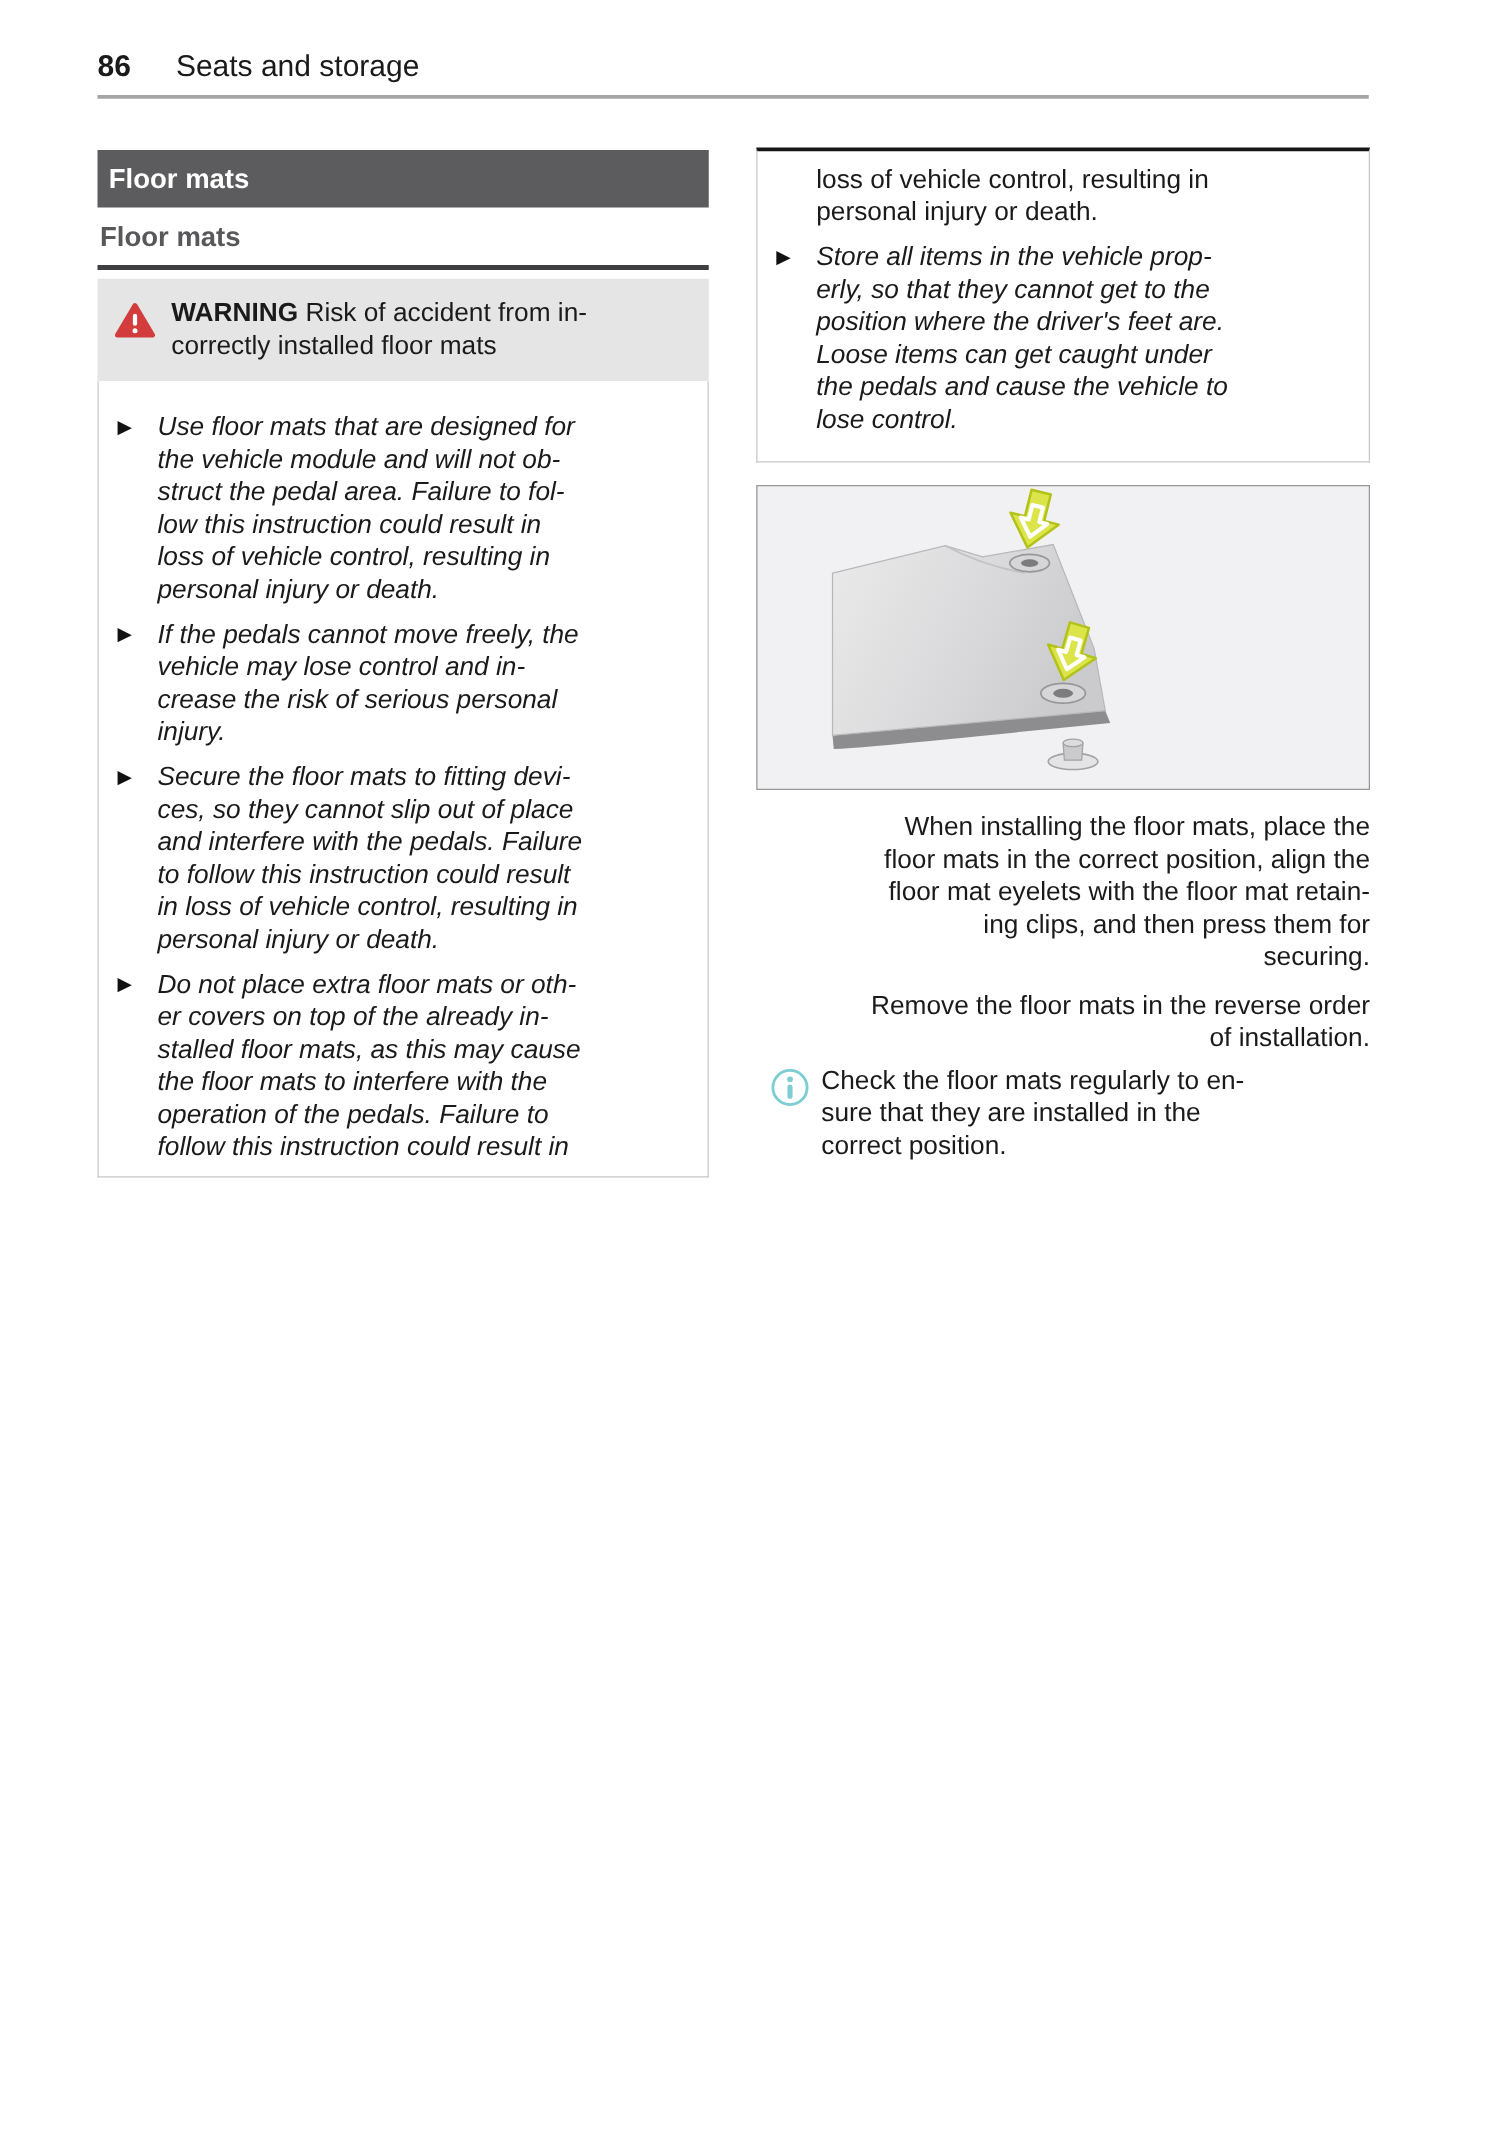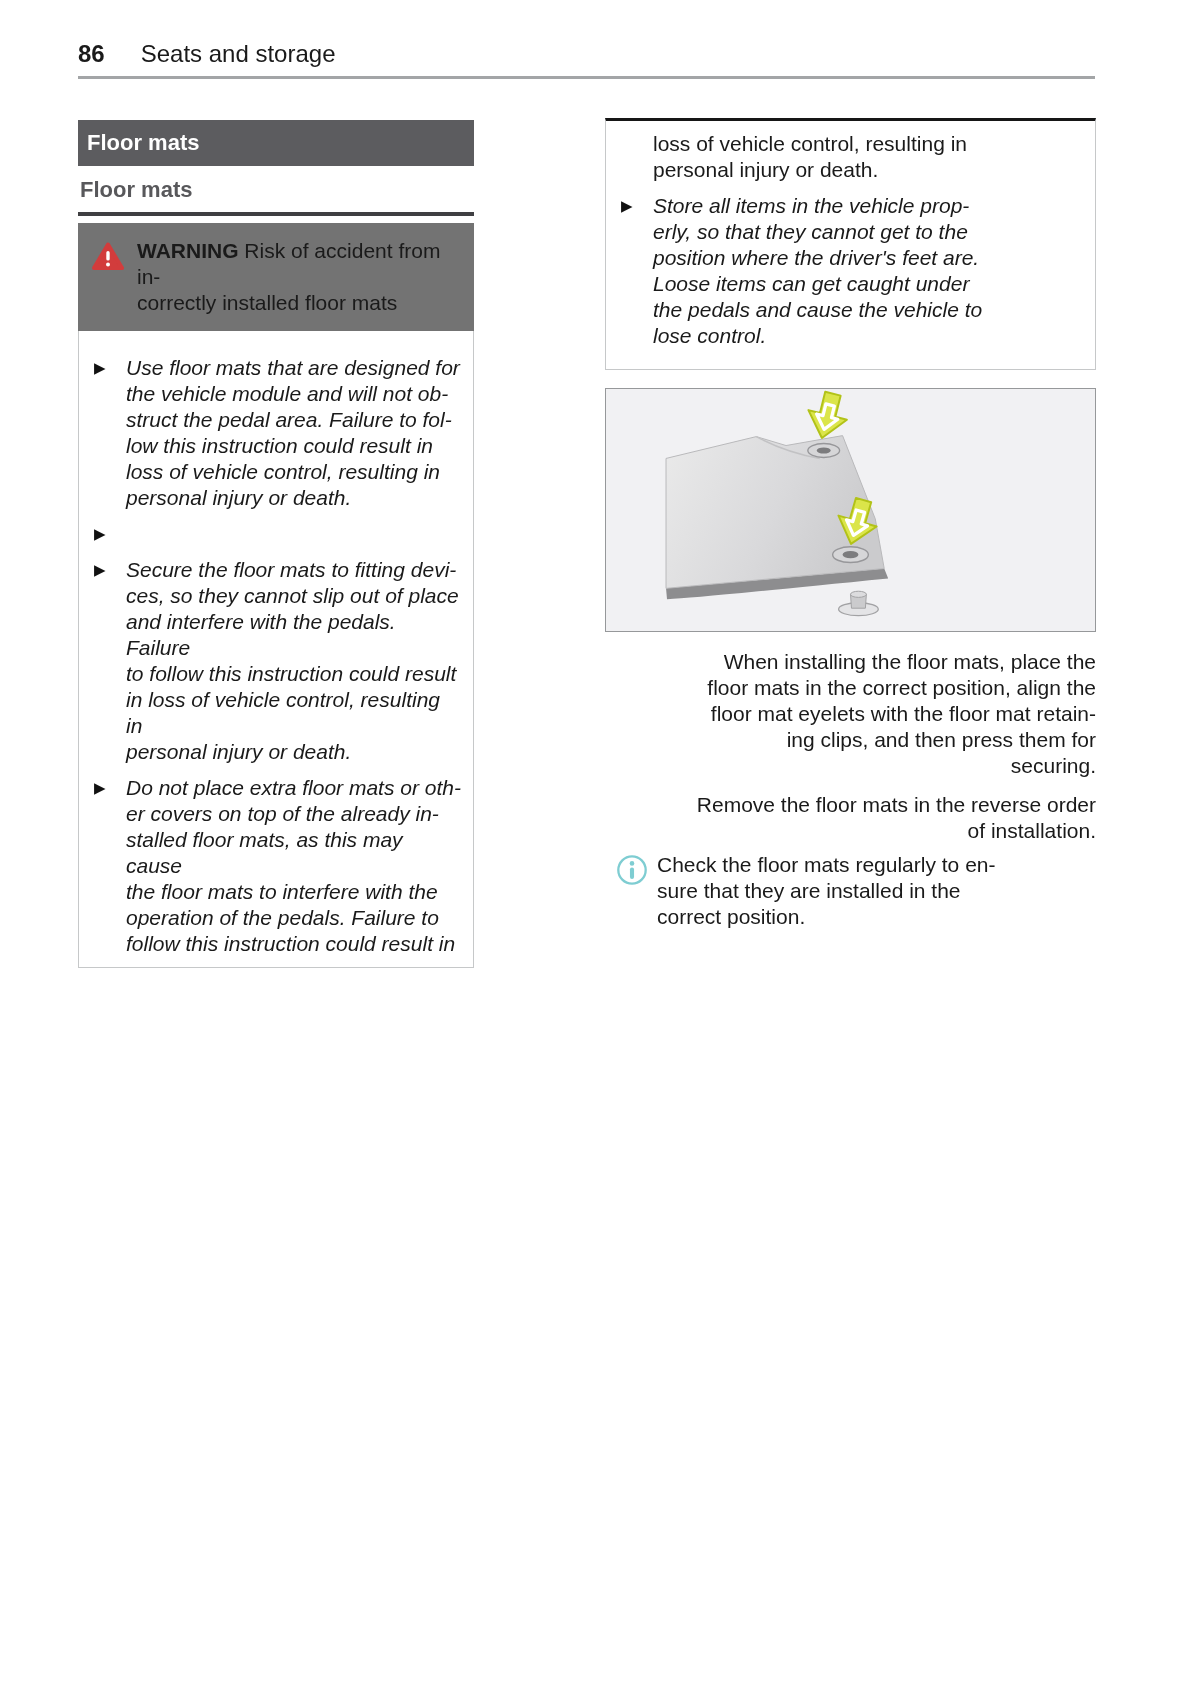--- a/index.html
+++ b/index.html
@@ -7,34 +7,34 @@
     position:relative; width:1200px; height:1703px; background:#ffffff;
     font-family:"Liberation Sans", sans-serif; color:#1a1a1a; overflow:hidden;
   }
   
   .page-header { position:absolute; left:78px; top:40px; width:1017px; font-size:24px; }
   .page-num  { font-weight:bold; }
   .chapter   { margin-left:36px; }
   .header-rule { position:absolute; left:78px; top:76px; width:1017px; height:3px; background:#a3a5a7; }
 
   
-  .col-left  { position:absolute; left:78px;  top:120px; width:396px; }
+  .col-left  { position:absolute; left:78px;  top:120px; width:489px; }
   .col-right { position:absolute; left:605px; top:118px; width:491px; }
 
   
   .section-bar {
     height:46px; background:#5c5c5f; color:#ffffff; font-weight:bold;
     font-size:22px; line-height:46px; padding-left:9px; box-sizing:border-box;
   }
   .subsection {
     margin-top:11px; font-size:22px; font-weight:bold; color:#58585b;
     padding:0 0 9px 2px; border-bottom:4px solid #3f3f42;
   }
   .warn-head {
-    margin-top:7px; background:#737373; padding:15px 14px; display:flex; align-items:flex-start;
+    margin-top:7px; background:#e5e5e5; padding:15px 14px; display:flex; align-items:flex-start;
   }
   .warn-icon { flex:0 0 32px; padding-top:3px; }
   .warn-text { margin-left:13px; font-size:21px; line-height:26px; white-space:pre-line; }
   .warn-label { font-weight:bold; }
   .warn-body {
     border:1px solid #c6c8c9; border-top:none; background:#ffffff;
     padding:24px 12px 10px 12px; box-sizing:border-box;
   }
   .bullet { display:flex; align-items:flex-start; margin-bottom:10px; }
   .bullet:last-child { margin-bottom:0; }
@@ -93,20 +93,24 @@
         <span class="bullet-marker">▶</span>
         <span class="bullet-text">Use floor mats that are designed for
 the vehicle module and will not ob-
 struct the pedal area. Failure to fol-
 low this instruction could result in
 loss of vehicle control, resulting in
 personal injury or death.</span>
       </div>
       <div class="bullet">
         <span class="bullet-marker">▶</span>
+        <span class="bullet-text">If the pedals cannot move freely, the
+vehicle may lose control and in-
+crease the risk of serious personal
+injury.</span>
       </div>
       <div class="bullet">
         <span class="bullet-marker">▶</span>
         <span class="bullet-text">Secure the floor mats to fitting devi-
 ces, so they cannot slip out of place
 and interfere with the pedals. Failure
 to follow this instruction could result
 in loss of vehicle control, resulting in
 personal injury or death.</span>
       </div>

